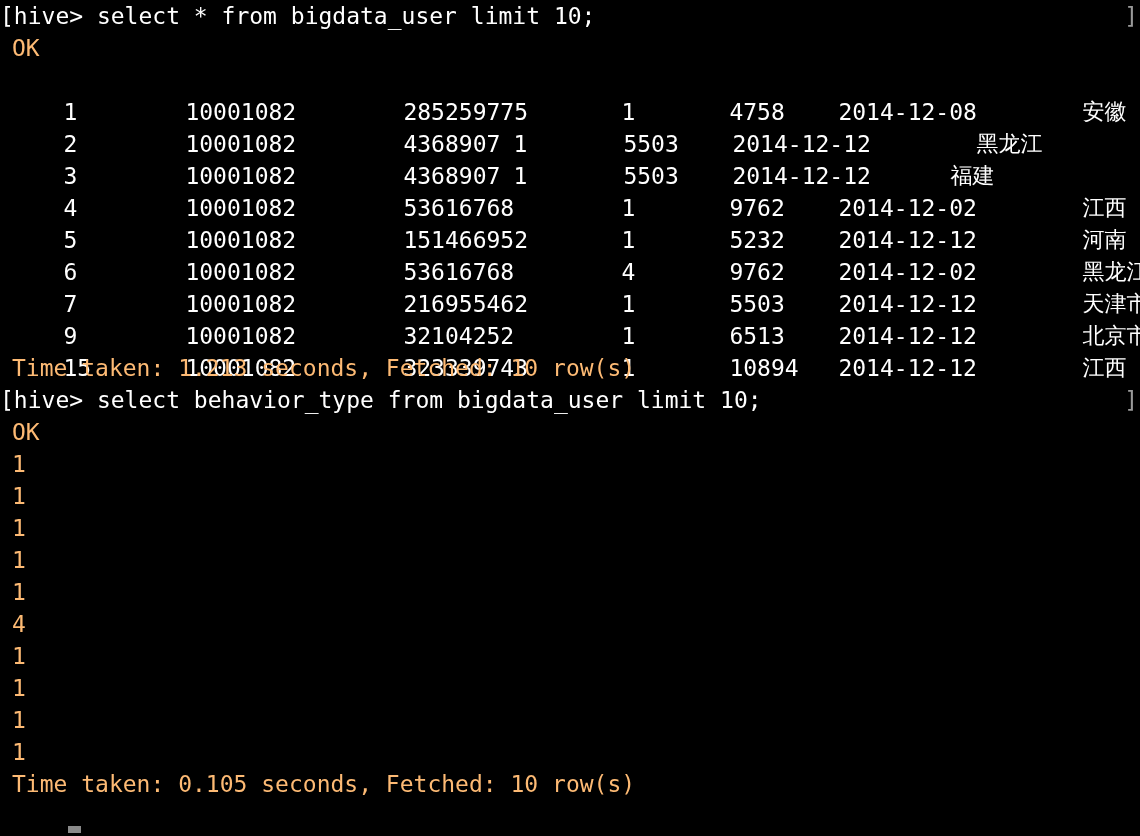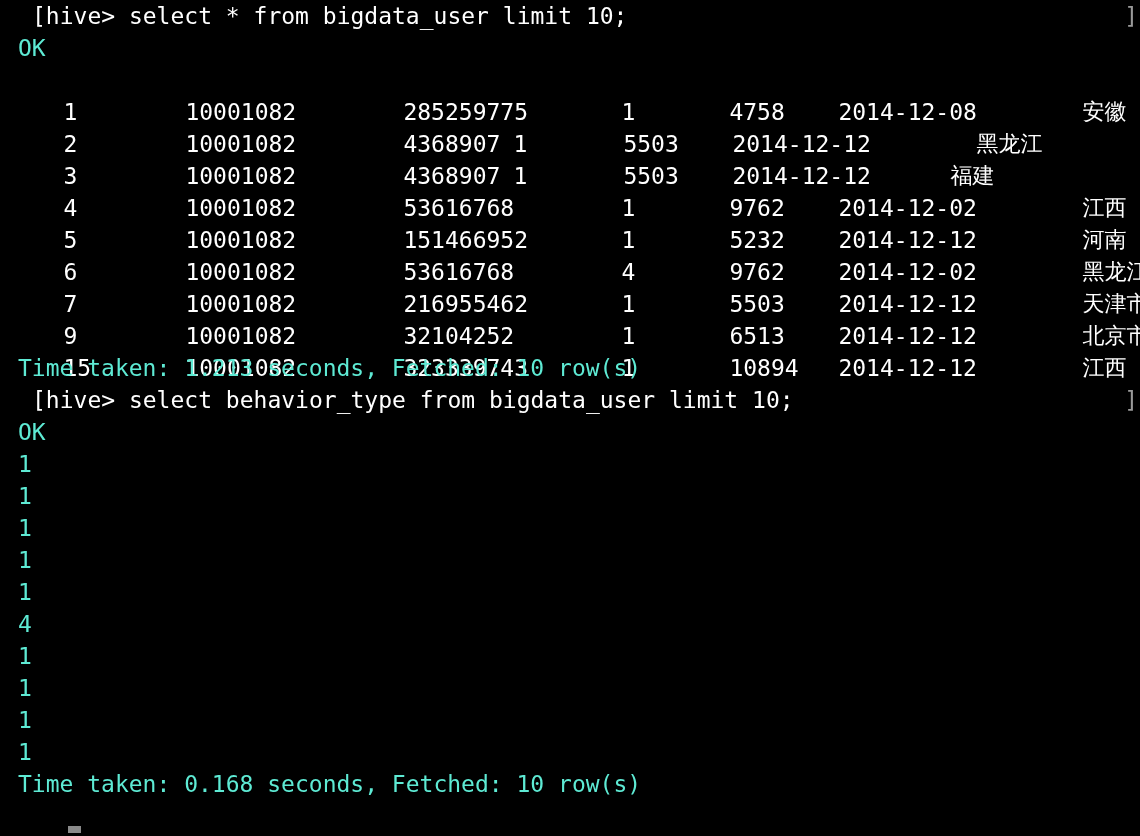--- a/index.html
+++ b/index.html
@@ -34,33 +34,32 @@
     height: 32px;
     line-height: 32px;
     white-space: pre;
     font-variant-ligatures: none;
     -webkit-font-smoothing: antialiased;
   }
 
   
   .cmd-line {
     color: #ffffff;
-    margin-left: 32px;
   }
 
   .bracket-right {
     position: absolute;
     right: 2px;
     top: 0;
     color: #9a9a9a;
   }
 
   .out-line {
-    color: #5eead4;
-    padding-left: 18px;
+    color: #fdba74;
+    padding-left: 12px;
   }
 
   .cmd-text {
     padding-left: 0px;
   }
 
   
   .row {
     position: relative;
     height: 32px;
@@ -146,16 +145,16 @@
   <div class="term-line out-line">1</div>
   <div class="term-line out-line">1</div>
   <div class="term-line out-line">1</div>
   <div class="term-line out-line">1</div>
   <div class="term-line out-line">4</div>
   <div class="term-line out-line">1</div>
   <div class="term-line out-line">1</div>
   <div class="term-line out-line">1</div>
   <div class="term-line out-line">1</div>
 
-  <div class="term-line out-line">Time taken: 0.168 seconds, Fetched: 10 row(s)</div>
+  <div class="term-line out-line">Time taken: 0.105 seconds, Fetched: 10 row(s)</div>
 
   <div id="cursor"></div>
 </div>
 
 </body></html>

